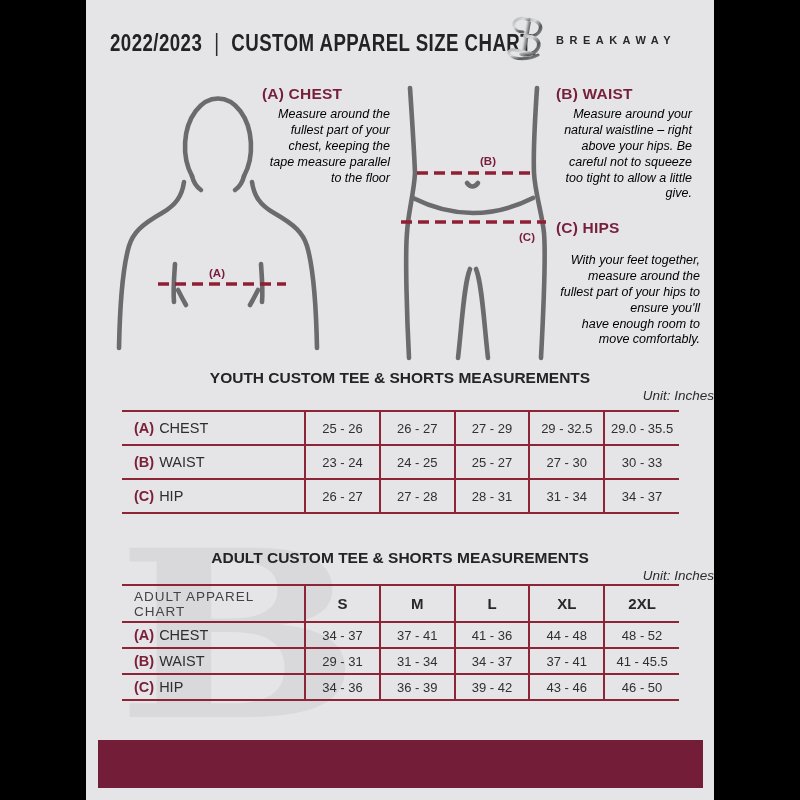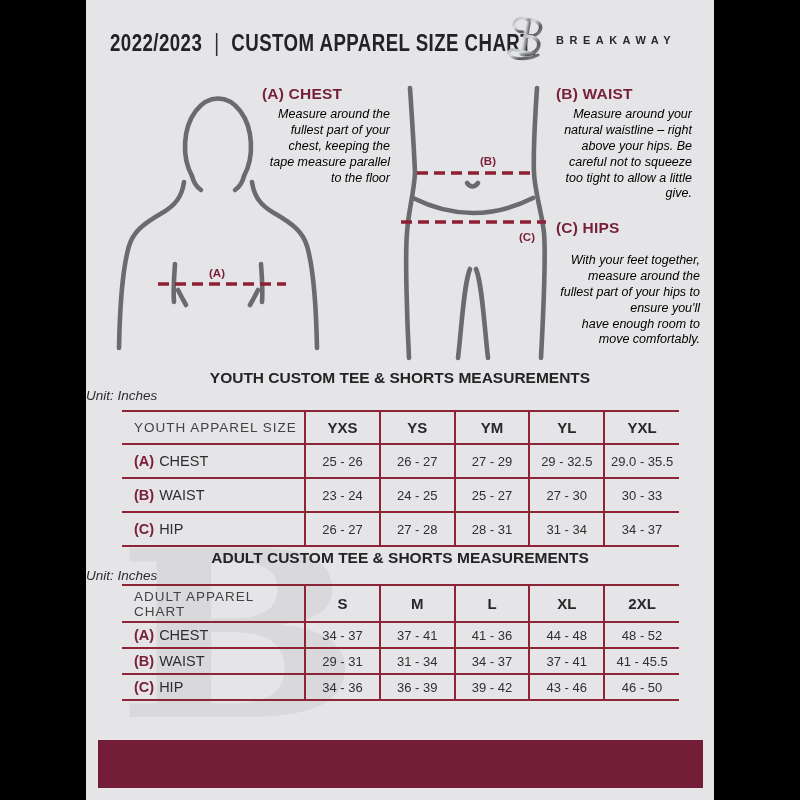--- a/index.html
+++ b/index.html
@@ -29,21 +29,21 @@
   .diag-h{position:absolute;z-index:2;font-weight:700;font-size:15.5px;color:#771f3a;letter-spacing:.2px;}
   .diag-p{position:absolute;z-index:2;font-style:italic;font-size:12.5px;line-height:1.27;color:#000000;
           white-space:pre-line;text-align:right;}
   .h-chest{left:176px;top:85px;} .p-chest{left:176px;top:107px;width:128px;}
   .h-waist{left:470px;top:85px;} .p-waist{left:470px;top:107px;width:136px;}
   .h-hips {left:470px;top:219px;} .p-hips {left:470px;top:245px;width:144px;margin-top:8px;}
 
   
   .sec-title{position:absolute;left:0;width:100%;text-align:center;font-weight:700;
              font-size:15.5px;color:#242426;z-index:2;}
-  .sec-unit{position:absolute;left:0;width:100%;text-align:left;font-style:italic;
+  .sec-unit{position:absolute;left:0;width:100%;text-align:right;font-style:italic;
             font-size:13.5px;color:#2c2c2e;z-index:2;}
   .t-youth{top:369px;} .u-youth{top:388px;}
   .t-adult{top:549px;} .u-adult{top:568px;}
 
   
   table.tbl{position:absolute;left:36px;width:557px;border-collapse:collapse;table-layout:fixed;
             z-index:2;background:transparent;}
   .tbl-youth{top:410px;} .tbl-adult{top:584px;}
   .tbl col.c0{width:183px;} .tbl col.cs{width:74.8px;}
   .tbl tr{border-top:2px solid #8e2437;}
@@ -138,28 +138,20 @@
     <table class="tbl tbl-youth">
       <colgroup>
           <col class="c0">
           <col class="cs">
           <col class="cs">
           <col class="cs">
           <col class="cs">
           <col class="cs">
         </colgroup>
       <tbody>
-          <tr class="hd">
-        <td class="lblhead">YOUTH APPAREL SIZE</td>
-        <td class="szhead">YXS</td>
-        <td class="szhead">YS</td>
-        <td class="szhead">YM</td>
-        <td class="szhead">YL</td>
-        <td class="szhead">YXL</td>
-      </tr>
       <tr class="rw">
         <td class="rowlbl"><span class="tag">(A)</span><span>CHEST</span></td>
         <td class="val">25 - 26</td>
         <td class="val">26 - 27</td>
         <td class="val">27 - 29</td>
         <td class="val">29 - 32.5</td>
         <td class="val">29.0 - 35.5</td>
       </tr>
       <tr class="rw">
         <td class="rowlbl"><span class="tag">(B)</span><span>WAIST</span></td>

